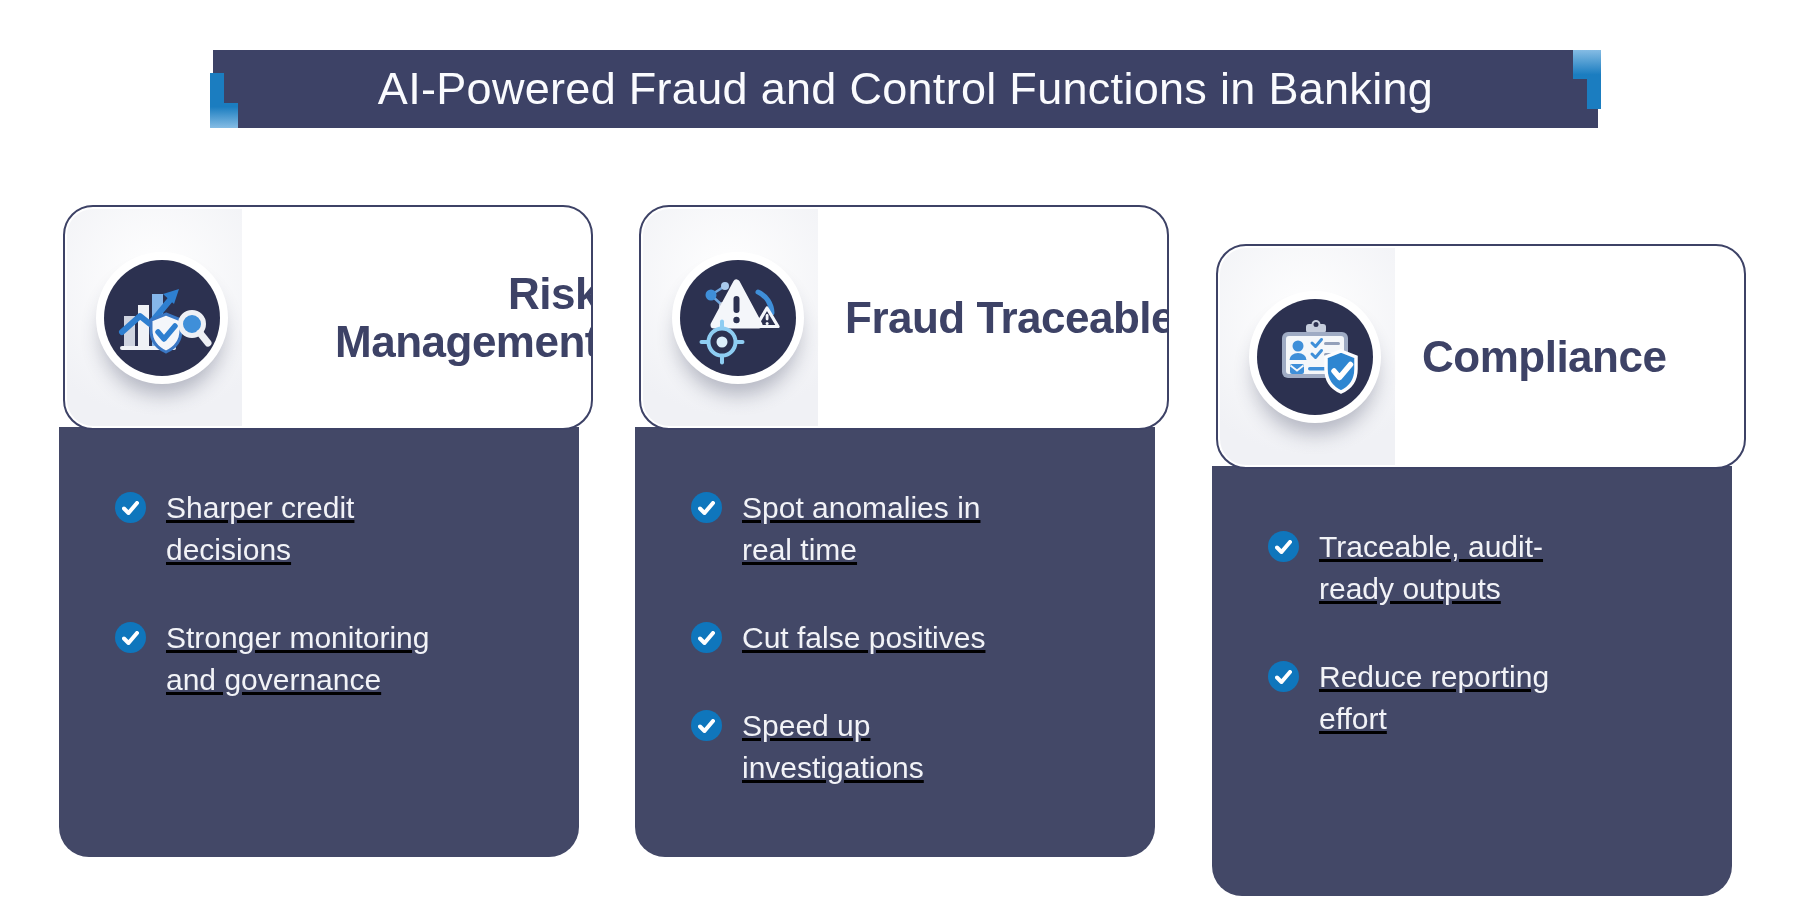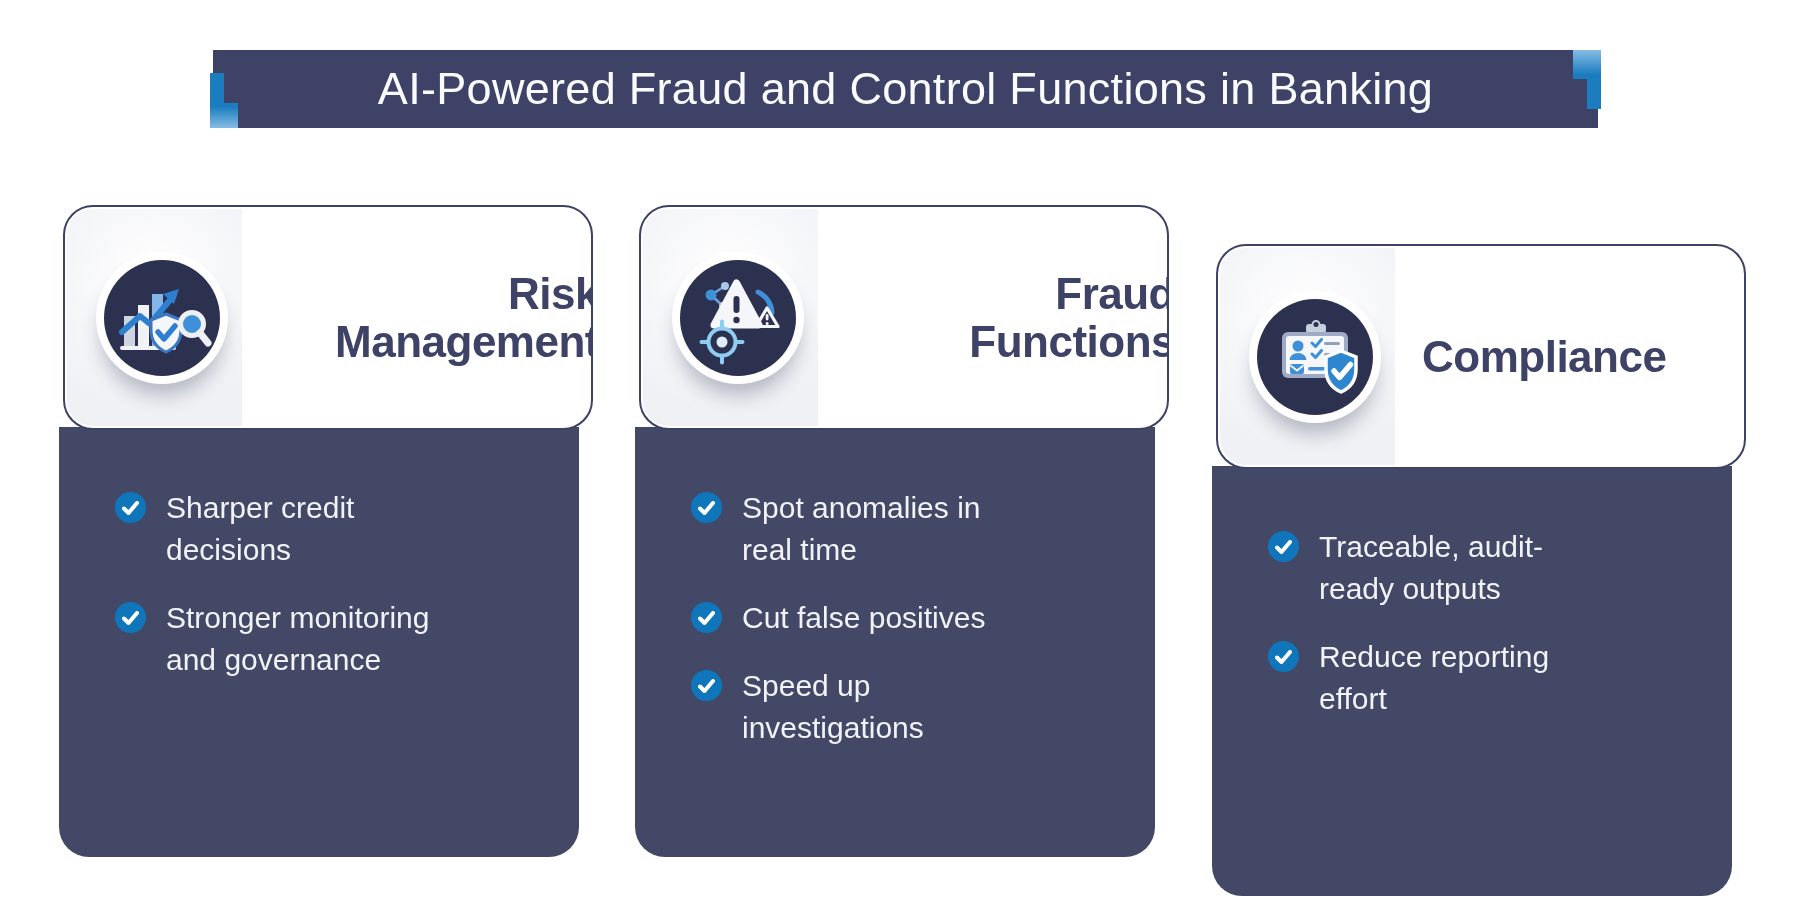--- a/index.html
+++ b/index.html
@@ -26,21 +26,21 @@
     background:radial-gradient(circle at 50% 32%,#ffffff 0%,#f0f1f5 80%);
     border-radius:26px 0 0 26px;display:flex;align-items:center;justify-content:center;}
   .icon-badge{width:132px;height:132px;margin-left:14px;border-radius:50%;background:#fff;
     box-shadow:0 16px 20px -5px rgba(44,49,80,.32);display:flex;align-items:center;justify-content:center;}
   .icon{width:120px;height:120px;display:block;}
   .card-title{position:absolute;left:204px;top:0;bottom:0;width:330px;margin:0;
     display:flex;align-items:center;font-size:44px;line-height:48px;font-weight:700;
     color:var(--navy,#3d4266);letter-spacing:-.5px;}
   .card-body{position:absolute;left:12px;right:14px;top:222px;bottom:0;
     background:var(--navy-body,#434867);border-radius:0 0 30px 30px;z-index:1;}
-  .bullet-list{list-style:none;margin:0;padding:60px 16px 0 56px;display:flex;flex-direction:column;gap:26px;}
+  .bullet-list{list-style:none;margin:0;padding:60px 16px 0 56px;display:flex;flex-direction:column;gap:46px;text-decoration:underline;}
   .bullet{display:flex;align-items:flex-start;gap:20px;}
   .check{flex:0 0 31px;width:31px;height:31px;margin-top:5px;border-radius:50%;
     background:var(--check-blue,#0f76bc);display:flex;align-items:center;justify-content:center;}
   .check svg{width:17px;height:14px;display:block;}
   .bullet-text{font-size:30px;line-height:42px;color:var(--bullet-text,#f2f3f7);width:288px;}
 </style>
 </head>
 <body>
 
 <div class="canvas">
@@ -120,21 +120,21 @@
             <circle cx="89.1" cy="65.6" r="1.5" fill="#f4f6fa"></circle>
             <circle cx="44" cy="84" r="13.5" stroke="#8ecdf2" stroke-width="4" fill="none"></circle>
             <circle cx="44" cy="84" r="5.5" fill="#dceefb"></circle>
             <line x1="44" y1="63.5" x2="44" y2="69.5" stroke="#8ecdf2" stroke-width="4" stroke-linecap="round"></line>
             <line x1="44" y1="98.5" x2="44" y2="104.5" stroke="#8ecdf2" stroke-width="4" stroke-linecap="round"></line>
             <line x1="23.5" y1="84" x2="29.5" y2="84" stroke="#8ecdf2" stroke-width="4" stroke-linecap="round"></line>
             <line x1="58.5" y1="84" x2="64.5" y2="84" stroke="#8ecdf2" stroke-width="4" stroke-linecap="round"></line>
           </svg>
         </div>
       </div>
-      <h2 class="card-title">Fraud Functions</h2>
+      <h2 class="card-title">Fraud Traceable</h2>
     </div>
     <div class="card-body">
       <ul class="bullet-list">
         <li class="bullet">
           <span class="check">
             <svg viewBox="0 0 17 14">
                 <polyline points="2,7.5 6.5,12 15,2" stroke="#fff" stroke-width="4" fill="none" stroke-linecap="round" stroke-linejoin="round"></polyline>
               </svg>
           </span>
           <span class="bullet-text">Spot anomalies in real time</span>

